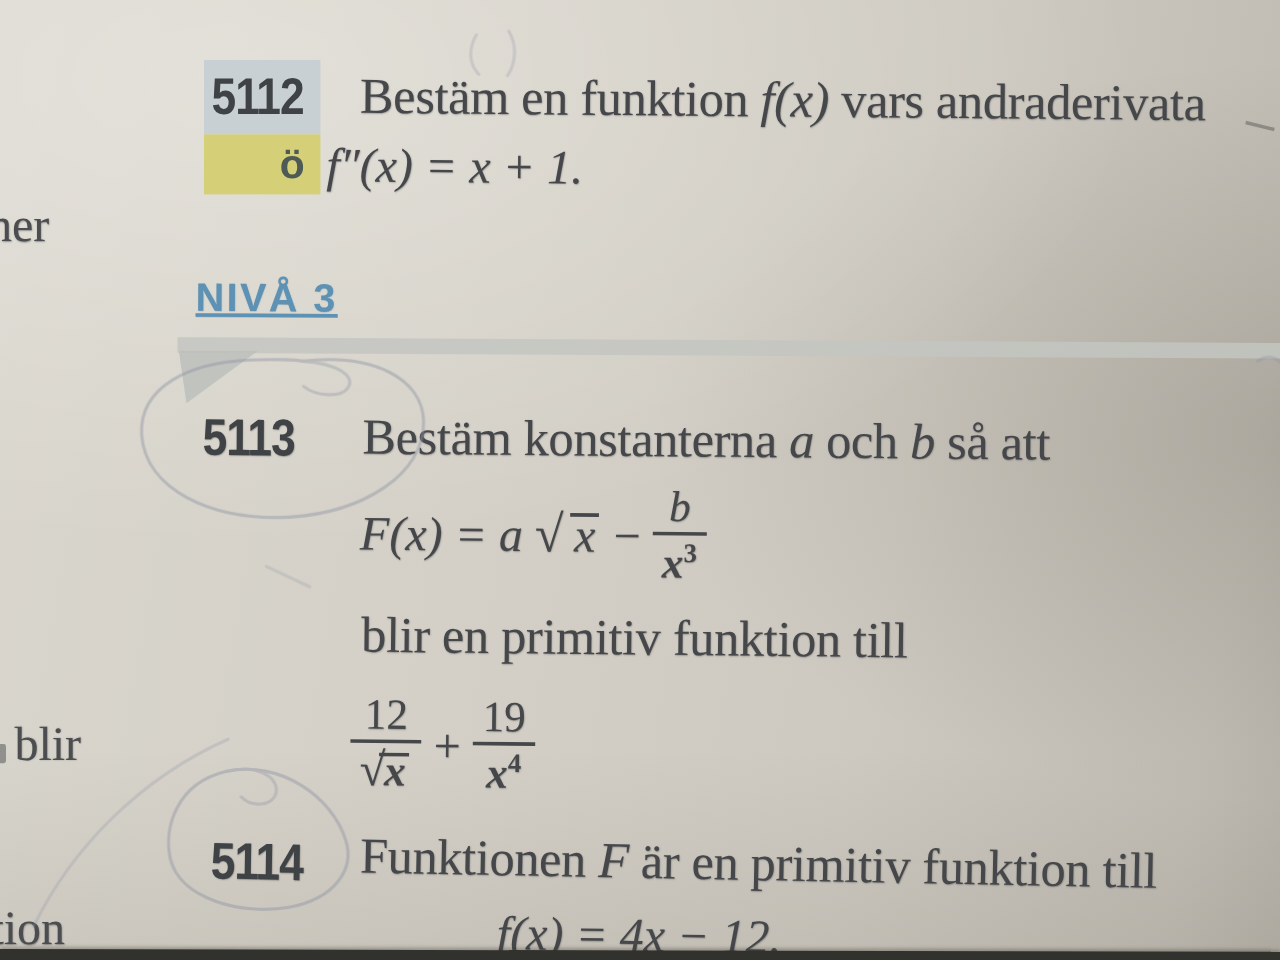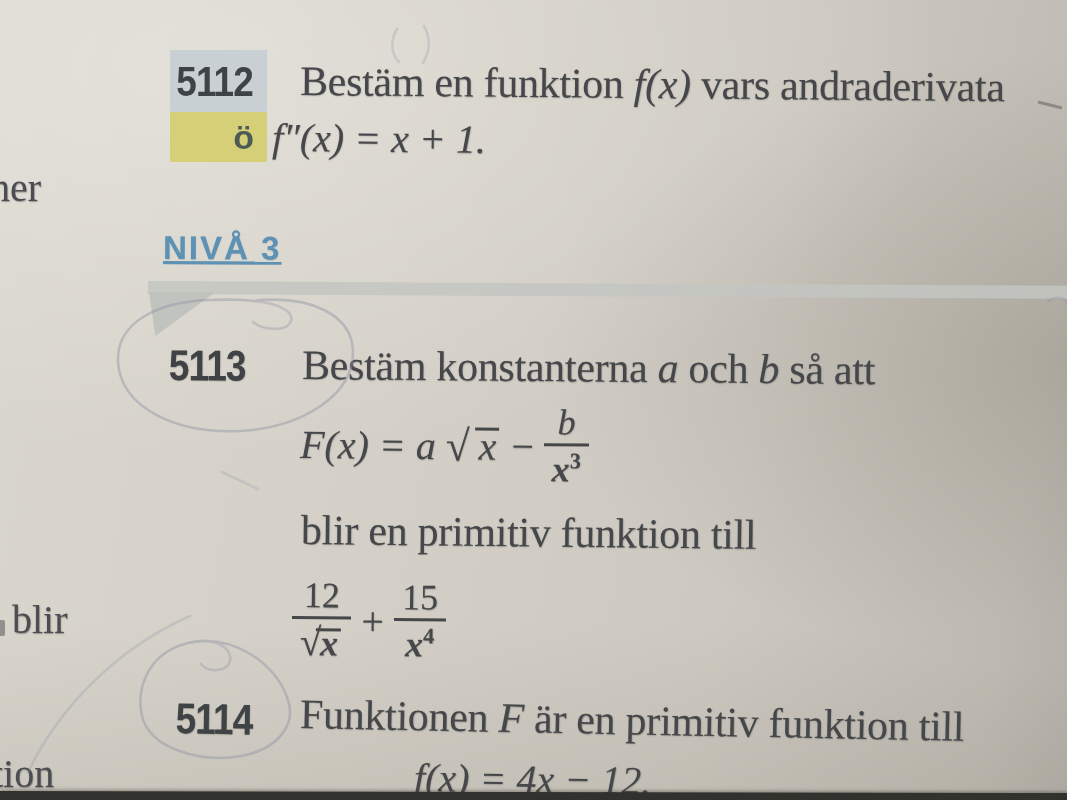--- a/index.html
+++ b/index.html
@@ -126,21 +126,21 @@
   <div class="blk soft edge-fragment" style="left:12px; top:596px;">blir</div>
   <div class="blk" style="left:-3px; top:620px; width:8px; height:16px; background:#55575a; opacity:0.55; border-radius:2px;"></div>
 
   <div class="blk soft frow mathline" style="left:292px; top:566px; height:108px; transform:rotate(0.6deg); transform-origin:left;">
     <span class="frac">
       <span class="fnum">12</span>
       <span class="fden"><span class="rad">√</span><span class="sqrt-arg it">x</span></span>
     </span>
     <span>+</span>
     <span class="frac">
-      <span class="fnum">15</span>
+      <span class="fnum">19</span>
       <span class="fden"><span class="it">x</span><sup style="font-size:0.62em;">4</sup></span>
     </span>
   </div>
 
   <div class="blk soft exnum" style="left:176px; top:694px; transform:scaleX(0.86) rotate(1deg);">5114</div>
   <div class="blk soft bodytxt" style="left:300px; top:690px; transform:rotate(1.1deg); transform-origin:left;">
     <span>Funktionen </span><span class="it">F</span><span> är en primitiv funktion till</span>
   </div>
   <div class="blk soft mathline it" style="left:414px; top:754px; transform:rotate(0.8deg); transform-origin:left;">f(x) = 4x − 12.</div>
 

